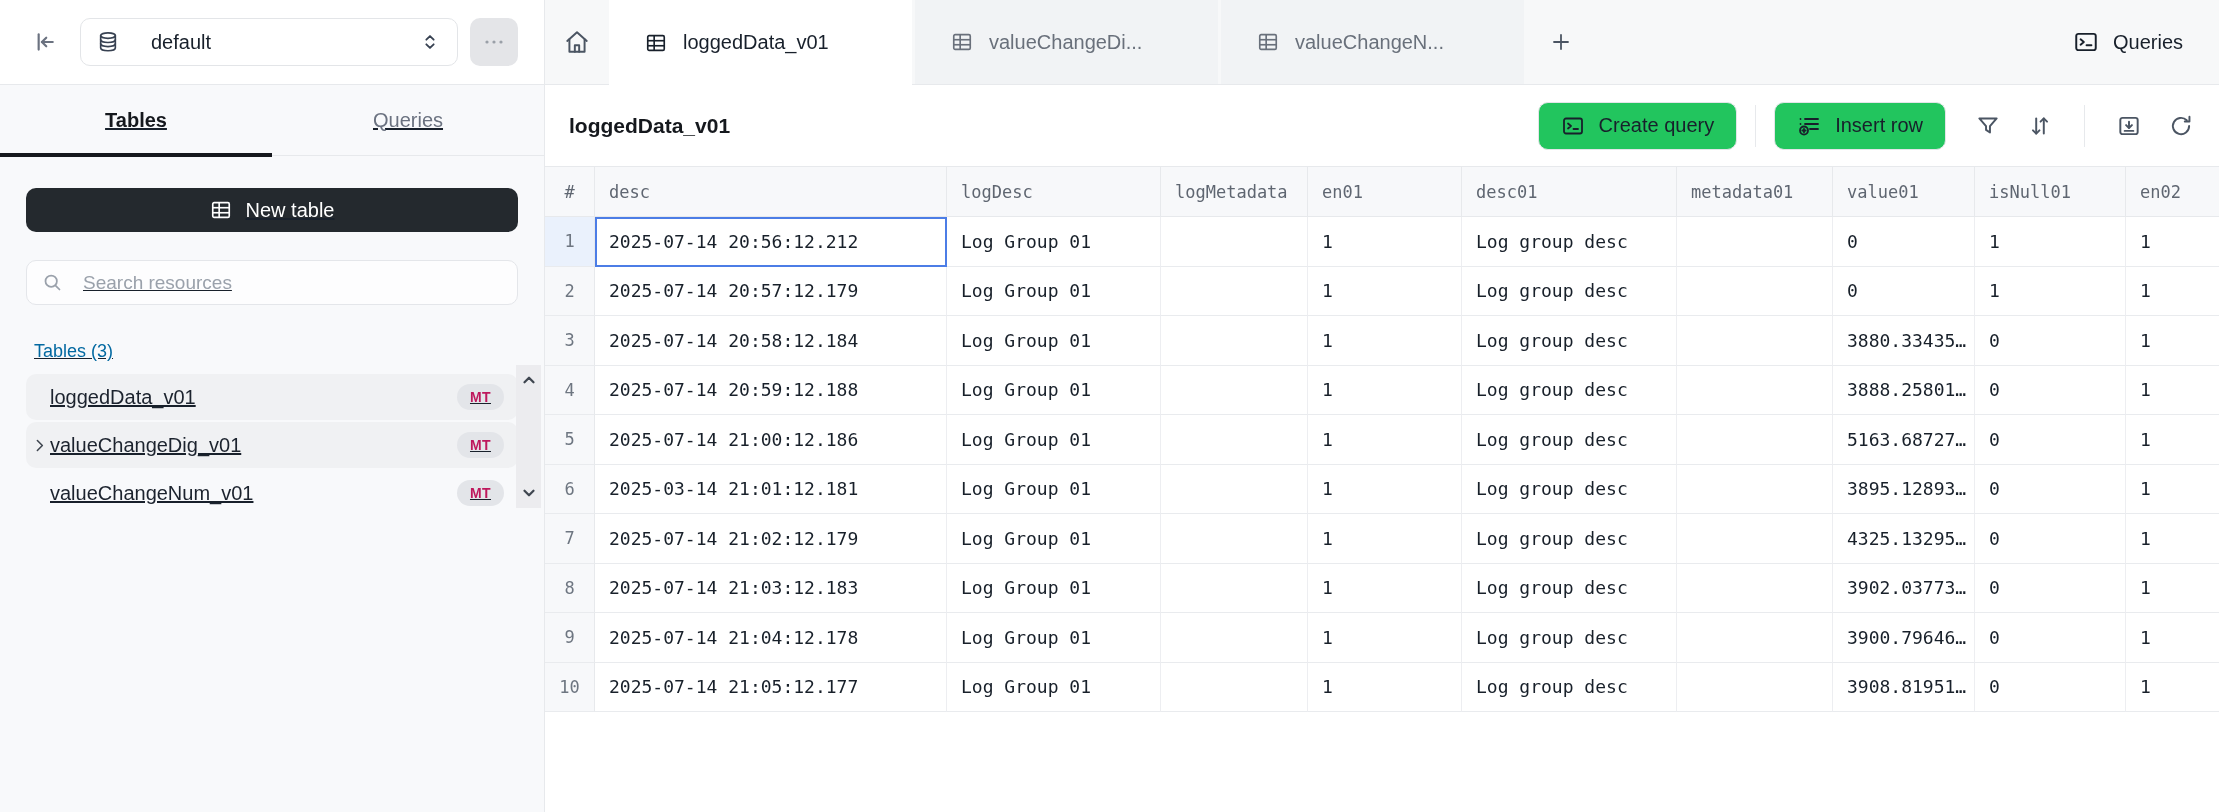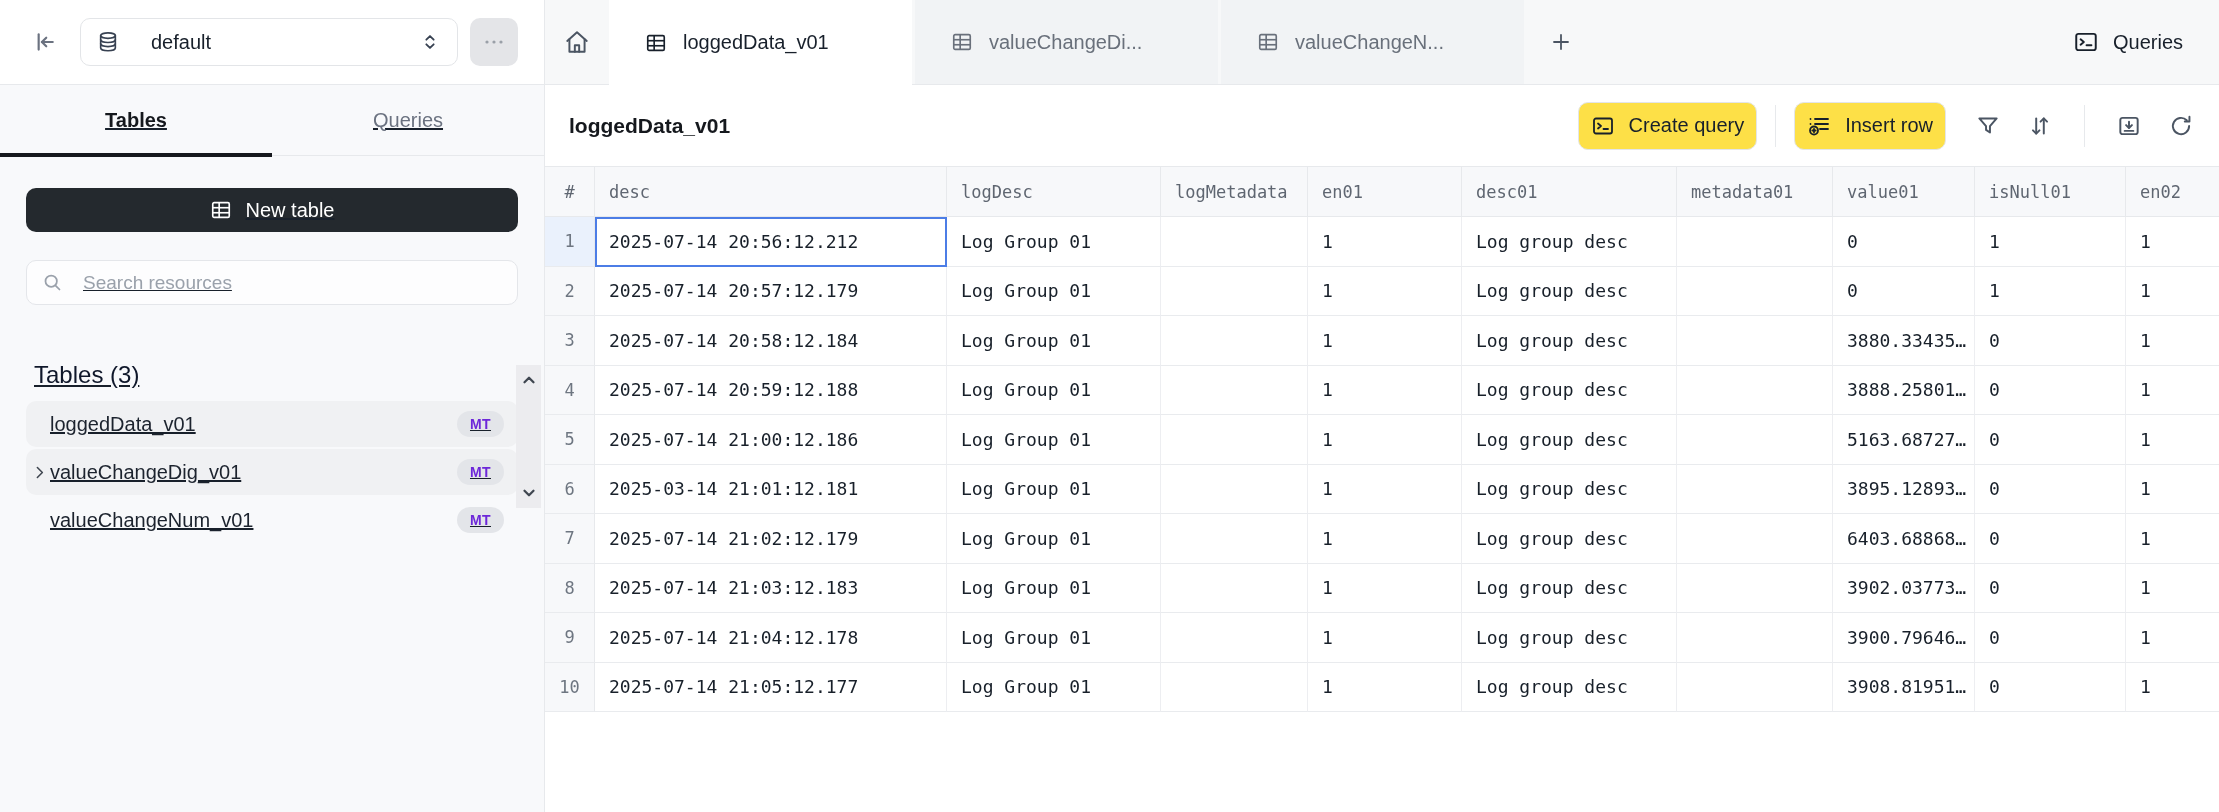--- a/index.html
+++ b/index.html
@@ -59,47 +59,47 @@
   }
   .search-box {
     margin-top:28px; height:45px; border:1px solid #e4e6ea; background:#fdfdfe; border-radius:10px;
     display:flex; align-items:center; padding:0 15px; gap:20px; color:#9aa1ab;
   }
   .search-box input {
     flex:1; border:none; outline:none; background:transparent; font-size:19px;
     font-family:"Liberation Sans", sans-serif; color:#18202b;
   }
   .search-box input::placeholder { color:#9aa1ab; }
-  .section-label { margin-top:56px; padding-left:8px; font-size:24px; color:#0f172a; }
+  .section-label { margin-top:36px; padding-left:8px; font-size:18px; color:#0369a1; }
   .res-list { margin-top:12px; display:flex; flex-direction:column; gap:2px; }
   .res-item {
     height:46px; display:flex; align-items:center; border-radius:10px; padding:0 14px 0 24px;
     font-size:20px; color:#1c232e; position:relative; cursor:pointer;
   }
   .res-item.hl { background:#f0f1f3; }
   .res-chevron { position:absolute; left:5px; color:#3f4650; display:flex; }
   .res-badge {
-    margin-left:auto; background:#e3e5e9; color:#6d28d9; font-size:14px; font-weight:700;
+    margin-left:auto; background:#e3e5e9; color:#be185d; font-size:14px; font-weight:700;
     letter-spacing:.4px; border-radius:999px; padding:6px 13px; line-height:1;
   }
   .list-scrollbar {
     position:absolute; right:3px; top:280px; width:25px; height:143px; background:#ececef;
     display:flex; flex-direction:column; justify-content:space-between; align-items:center;
     padding:6px 0; color:#3f4650;
   }
   .scroll-arrow { cursor:pointer; display:flex; }
 
   
   .main { flex:1; display:flex; flex-direction:column; background:#fff; min-width:0; }
   .toolbar { height:81px; display:flex; align-items:center; padding:0 12px 0 24px; }
   .page-title { font-size:21px; font-weight:700; color:#15181d; }
   .toolbar-right { margin-left:auto; display:flex; align-items:center; }
   .btn {
-    height:48px; border:1px solid #e3e5e8; border-radius:10px; background:#fde047;
-    display:flex; align-items:center; gap:14px; padding:0 12px; font-size:20px; color:#18202b; cursor:pointer;
+    height:48px; border:1px solid #e3e5e8; border-radius:10px; background:#22c55e;
+    display:flex; align-items:center; gap:14px; padding:0 22px; font-size:20px; color:#18202b; cursor:pointer;
   }
   .vdiv { width:1px; height:42px; background:#e7e9ec; margin:0 18px; }
   .icon-btn { width:52px; height:48px; display:flex; align-items:center; justify-content:center; color:#4b5563; cursor:pointer; background:none; border:none; }
   .toolbar-right .btn + .icon-btn { margin-left:16px; }
 
   
   .grid { border-top:1px solid #e7e9ec; }
   .g-row { display:grid; grid-template-columns:50px 352px 214px 147px 154px 215px 156px 142px 151px minmax(93px,1fr); }
   .gh-cell {
     height:50px; background:#f7f8fa; font-family:"DejaVu Sans Mono", monospace; font-size:17px;
@@ -444,21 +444,21 @@
               <div class="gd-cell">1</div>
             </div>
             <div class="g-row">
               <div class="gd-cell rownum">7</div>
               <div class="gd-cell">2025-07-14 21:02:12.179</div>
               <div class="gd-cell">Log Group 01</div>
               <div class="gd-cell"></div>
               <div class="gd-cell">1</div>
               <div class="gd-cell">Log group desc</div>
               <div class="gd-cell"></div>
-              <div class="gd-cell">6403.68868…</div>
+              <div class="gd-cell">4325.13295…</div>
               <div class="gd-cell">0</div>
               <div class="gd-cell">1</div>
             </div>
             <div class="g-row">
               <div class="gd-cell rownum">8</div>
               <div class="gd-cell">2025-07-14 21:03:12.183</div>
               <div class="gd-cell">Log Group 01</div>
               <div class="gd-cell"></div>
               <div class="gd-cell">1</div>
               <div class="gd-cell">Log group desc</div>

